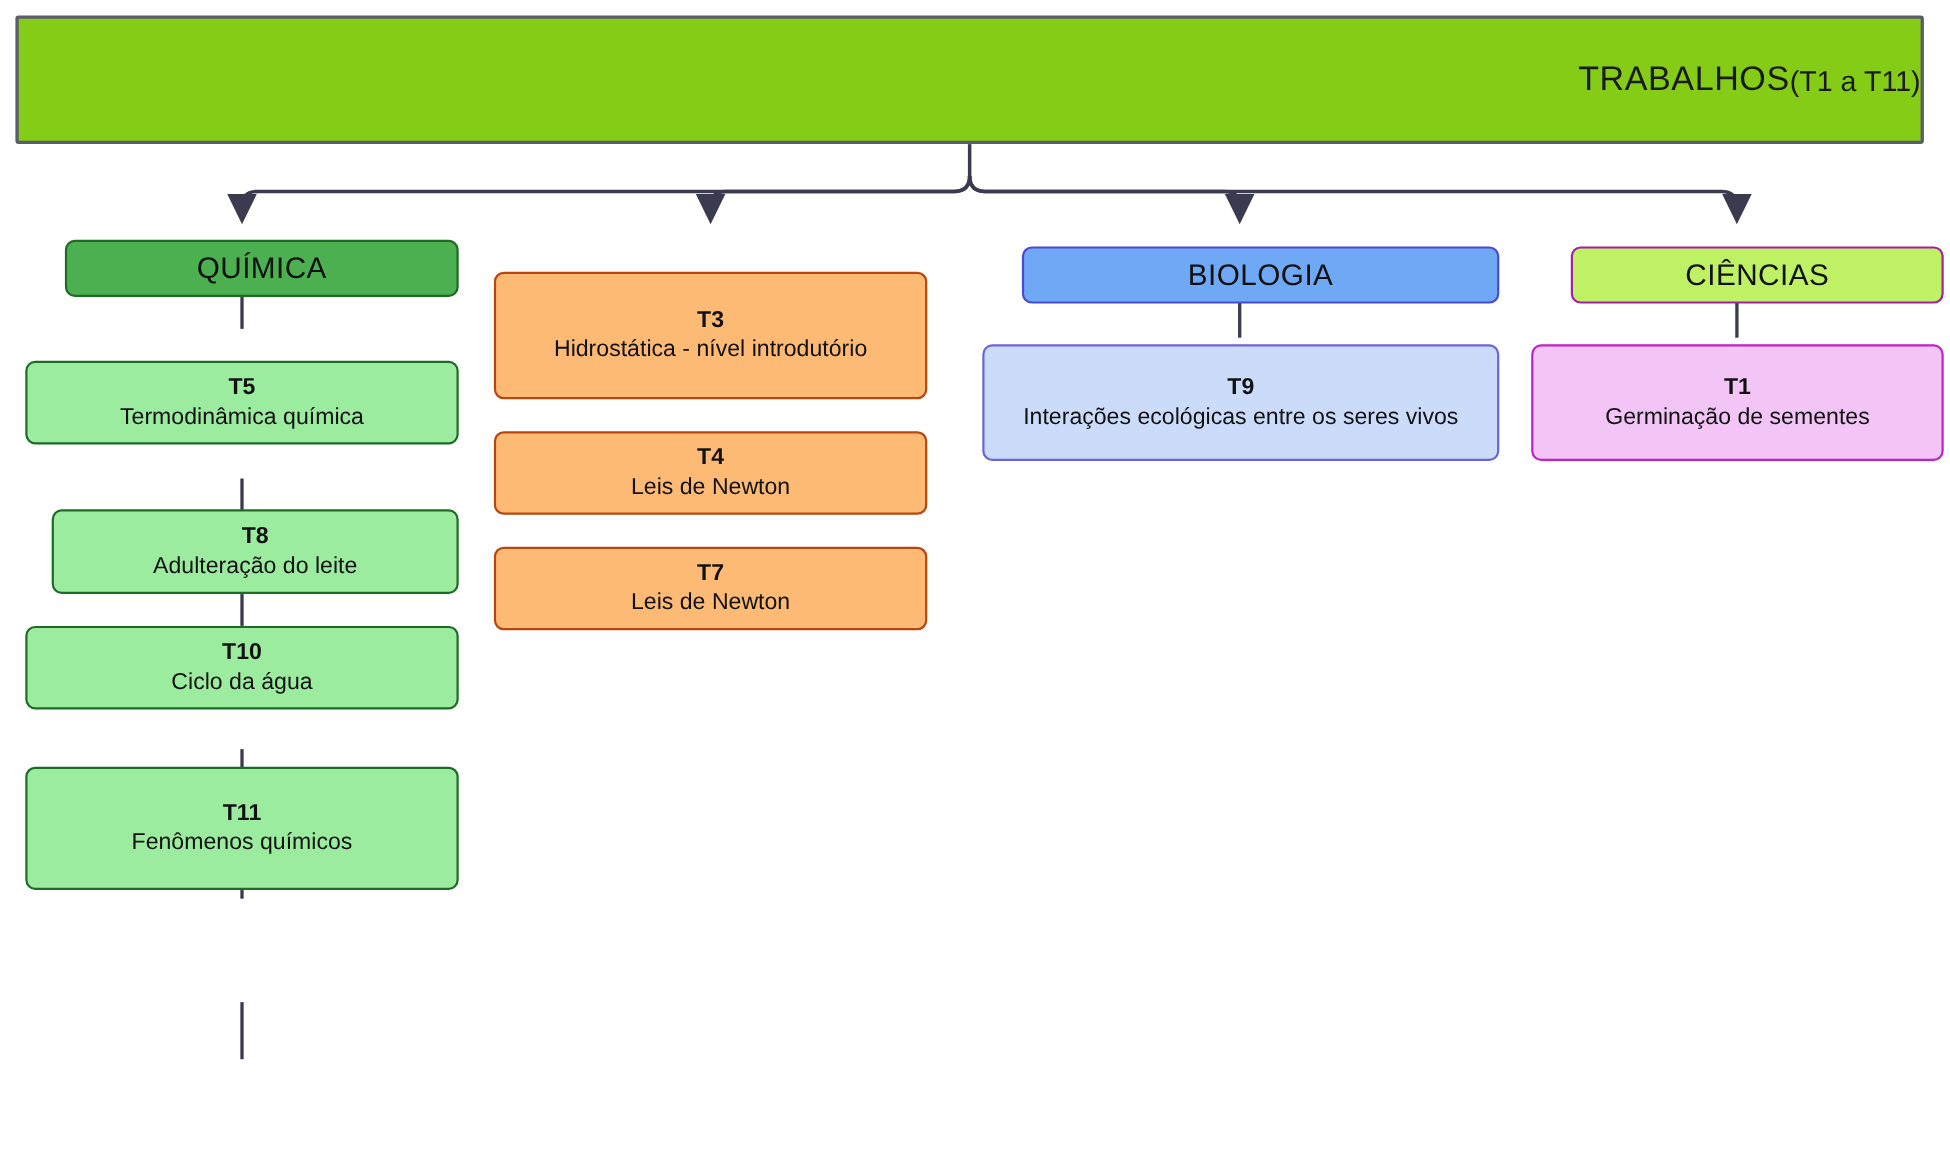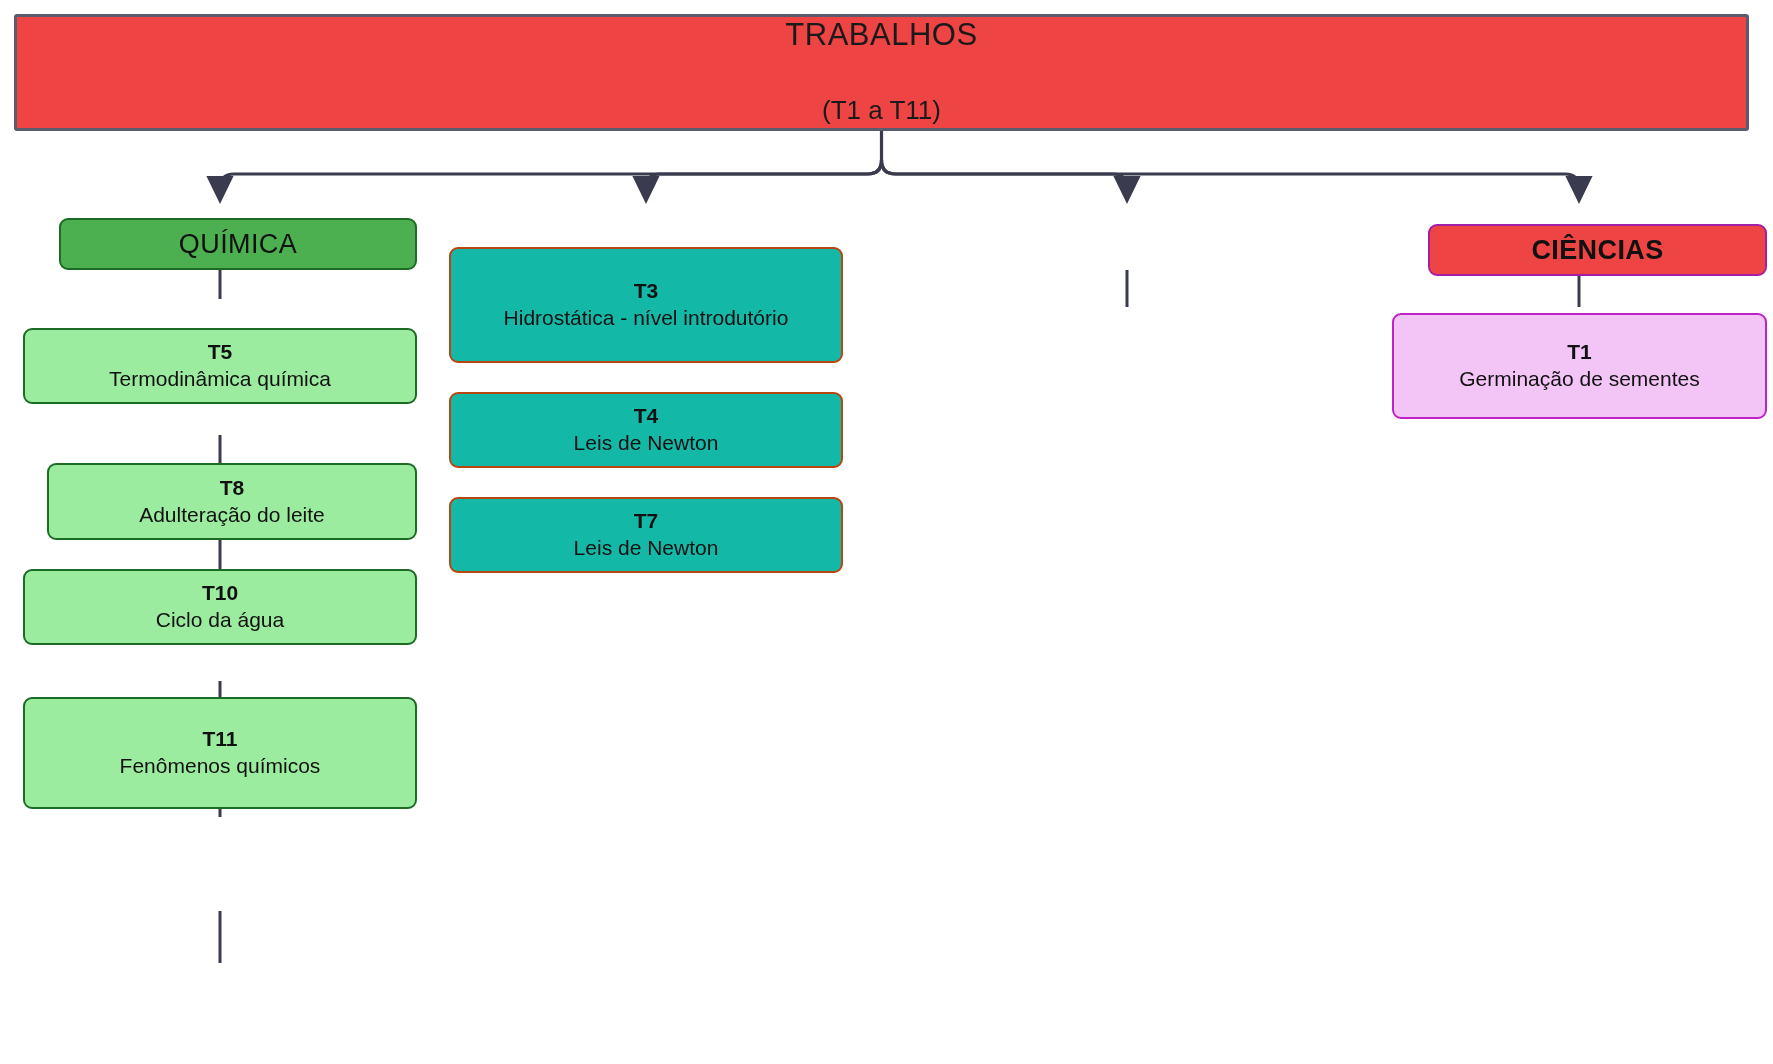--- a/index.html
+++ b/index.html
@@ -31,27 +31,27 @@
   }
 
   
   .root-node {
     position: absolute;
     left: 14px;
     top: 14px;
     width: 1735px;
     height: 117px;
     box-sizing: border-box;
-    background: #ef4444;
+    background: #84cc16;
     border: 3px solid #5b5b6e;
     border-radius: 3px;
     display: flex;
-    flex-direction: column;
+    flex-direction: row;
     align-items: center;
-    justify-content: space-between;
+    justify-content: flex-end;
     z-index: 2;
   }
   .root-title {
     font-size: 31px;
     color: #1a1a1a;
     letter-spacing: 0.5px;
     line-height: 1.18;
   }
   .root-sub {
     font-size: 26px;
@@ -99,26 +99,26 @@
     font-size: 21px;
     color: #111111;
     line-height: 1.3;
   }
 
   
   .theme-chem .cat-header { background: #4caf50; border: 2.5px solid #1d6b24; }
   .theme-chem .leaf-box  { background: #9ceca0; border: 2.5px solid #1d6b24; }
 
   .theme-phys .cat-header { background: #f58220; border: 2.5px solid #b8460f; }
-  .theme-phys .leaf-box  { background: #14b8a6; border: 2.5px solid #b8460f; }
+  .theme-phys .leaf-box  { background: #fdba74; border: 2.5px solid #b8460f; }
 
   .theme-bio .cat-header { background: #6fa8f5; border: 2.5px solid #4a4ad0; }
   .theme-bio .leaf-box  { background: #cbdcfa; border: 2.5px solid #6b63d8; }
 
-  .theme-cien .cat-header { background: #ef4444; border: 2.5px solid #a41fa8; font-weight: bold; }
+  .theme-cien .cat-header { background: #bef264; border: 2.5px solid #a41fa8; }
   .theme-cien .leaf-box  { background: #f3c4f6; border: 2.5px solid #c022c6; }
 
   .spacer { width: 100%; }
 </style>
 </head>
 <body>
 
 <div id="canvas">
 
   <svg id="connector-layer" viewBox="0 0 1773 1064" width="1773" height="1064" xmlns="http://www.w3.org/2000/svg">
@@ -214,20 +214,31 @@
       <div class="leaf-desc">Leis de Newton</div>
     </div>
 
     <div class="spacer" style="height:29px"></div>
     <div class="leaf-box" style="height:76px;">
       <div class="leaf-code">T7</div>
       <div class="leaf-desc">Leis de Newton</div>
     </div>
   </div>
 
+  <div class="column theme-bio" style="left:893px; top:224px; width:470px;">
+    <div class="cat-header">
+      <span>BIOLOGIA</span>
+    </div>
+
+    <div class="spacer" style="height:37px"></div>
+    <div class="leaf-box" style="height:106px;">
+      <div class="leaf-code">T9</div>
+      <div class="leaf-desc">Interações ecológicas entre os seres vivos</div>
+    </div>
+  </div>
 
   <div class="column theme-cien" style="left:1392px; top:224px; width:375px;">
     <div class="cat-header">
       <span>CIÊNCIAS</span>
     </div>
 
     <div class="spacer" style="height:37px"></div>
     <div class="leaf-box" style="height:106px;">
       <div class="leaf-code">T1</div>
       <div class="leaf-desc">Germinação de sementes</div>

